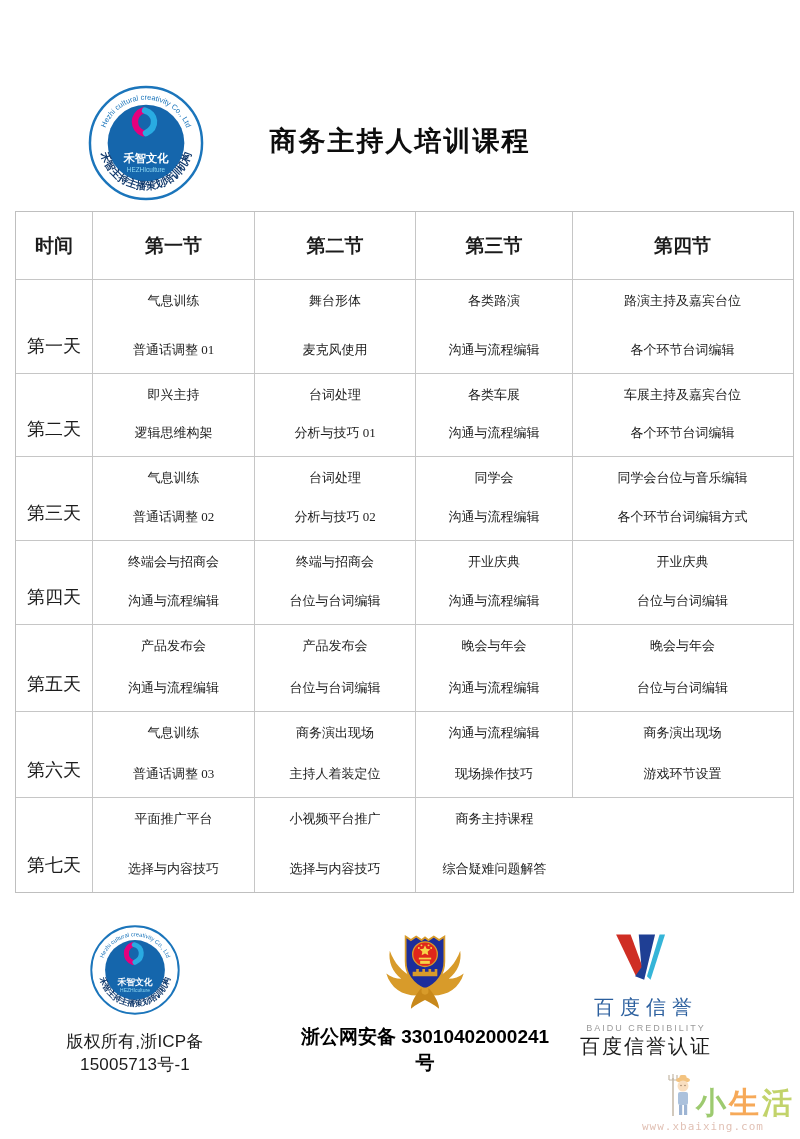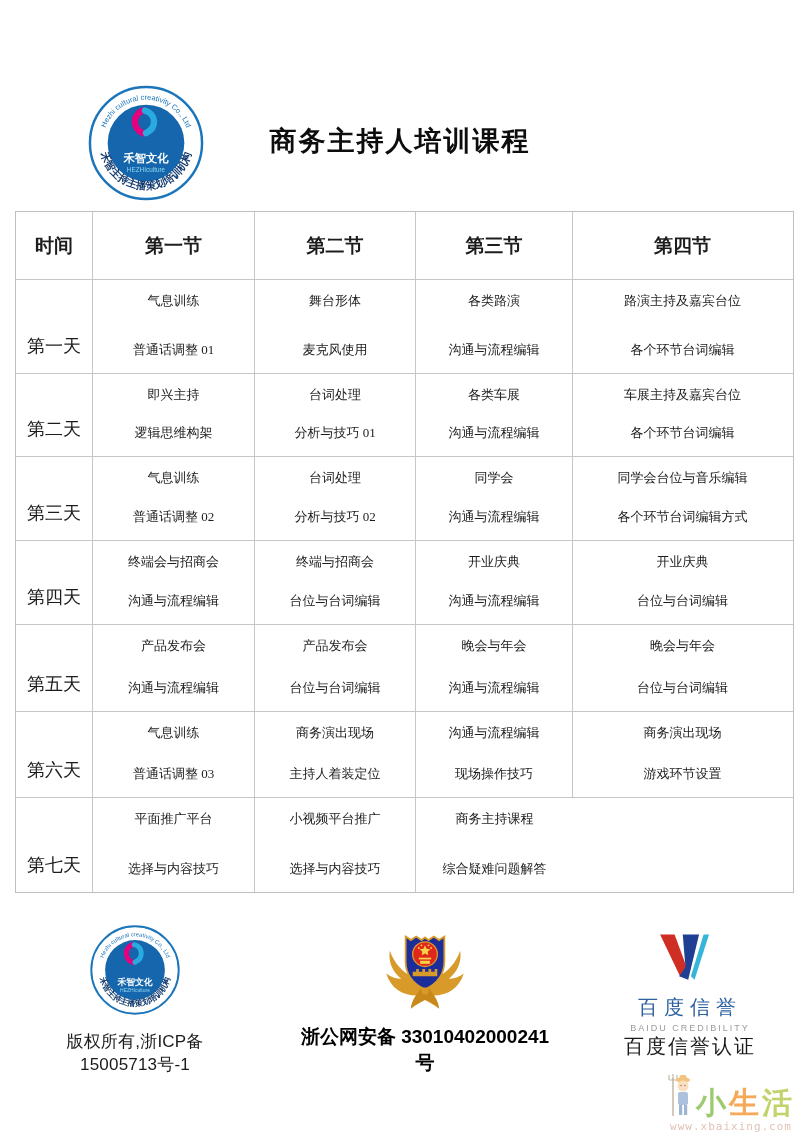--- a/index.html
+++ b/index.html
@@ -30,32 +30,32 @@
   .td .l1,.td .l2{font-size:13px;line-height:1.2;white-space:nowrap;}
   .td.day{justify-content:flex-end;font-size:18px;}
   
   .footer-block{position:absolute;text-align:center;}
   .fb-left{left:30px;top:924px;width:210px;}
   .fb-left svg{width:92px;height:92px;}
   .copyright{margin-top:10px;font-size:17px;color:#1a1a1a;letter-spacing:0.2px;}
   .fb-mid{left:295px;top:926px;width:260px;}
   .fb-mid svg{width:92px;height:88px;}
   .police-text{margin-top:6px;font-size:19px;font-weight:bold;color:#000;}
-  .fb-right{left:600px;top:930px;width:180px;}
+  .fb-right{left:556px;top:930px;width:180px;}
   .fb-right svg{width:68px;height:58px;}
   .baidu-name{font-size:20px;color:#2b5f9e;letter-spacing:6px;margin-top:2px;}
   .baidu-sub{font-size:9px;color:#9a9a9a;letter-spacing:2px;margin-top:2px;}
   .baidu-cert{font-size:20px;color:#1a1a1a;font-weight:500;letter-spacing:2px;}
   
   .watermark{position:absolute;right:8px;top:1072px;width:150px;opacity:0.85;}
   .wm-top{display:flex;align-items:flex-end;justify-content:flex-end;}
   .wm-char{font-size:30px;font-weight:bold;line-height:1;margin-left:3px;
            font-family:"Liberation Sans", sans-serif;}
   .wm-url{font-family:"DejaVu Sans Mono", monospace;font-size:11px;color:#dcb6a8;
-          text-align:right;margin-top:2px;letter-spacing:1px;}
+          margin-top:2px;letter-spacing:1px;}
 </style>
 </head>
 <body>
 
 <div class="header-logo" id="header-logo">
   <svg viewBox="0 0 120 120">
     <circle cx="60" cy="60" r="57" fill="#ffffff" stroke="#1b75bb" stroke-width="2.5"></circle>
     <circle cx="60" cy="60" r="39" fill="#1566ac"></circle>
     <defs>
       <path id="arcTop" d="M 16,60 A 44,44 0 0 1 104,60" fill="none"></path>

